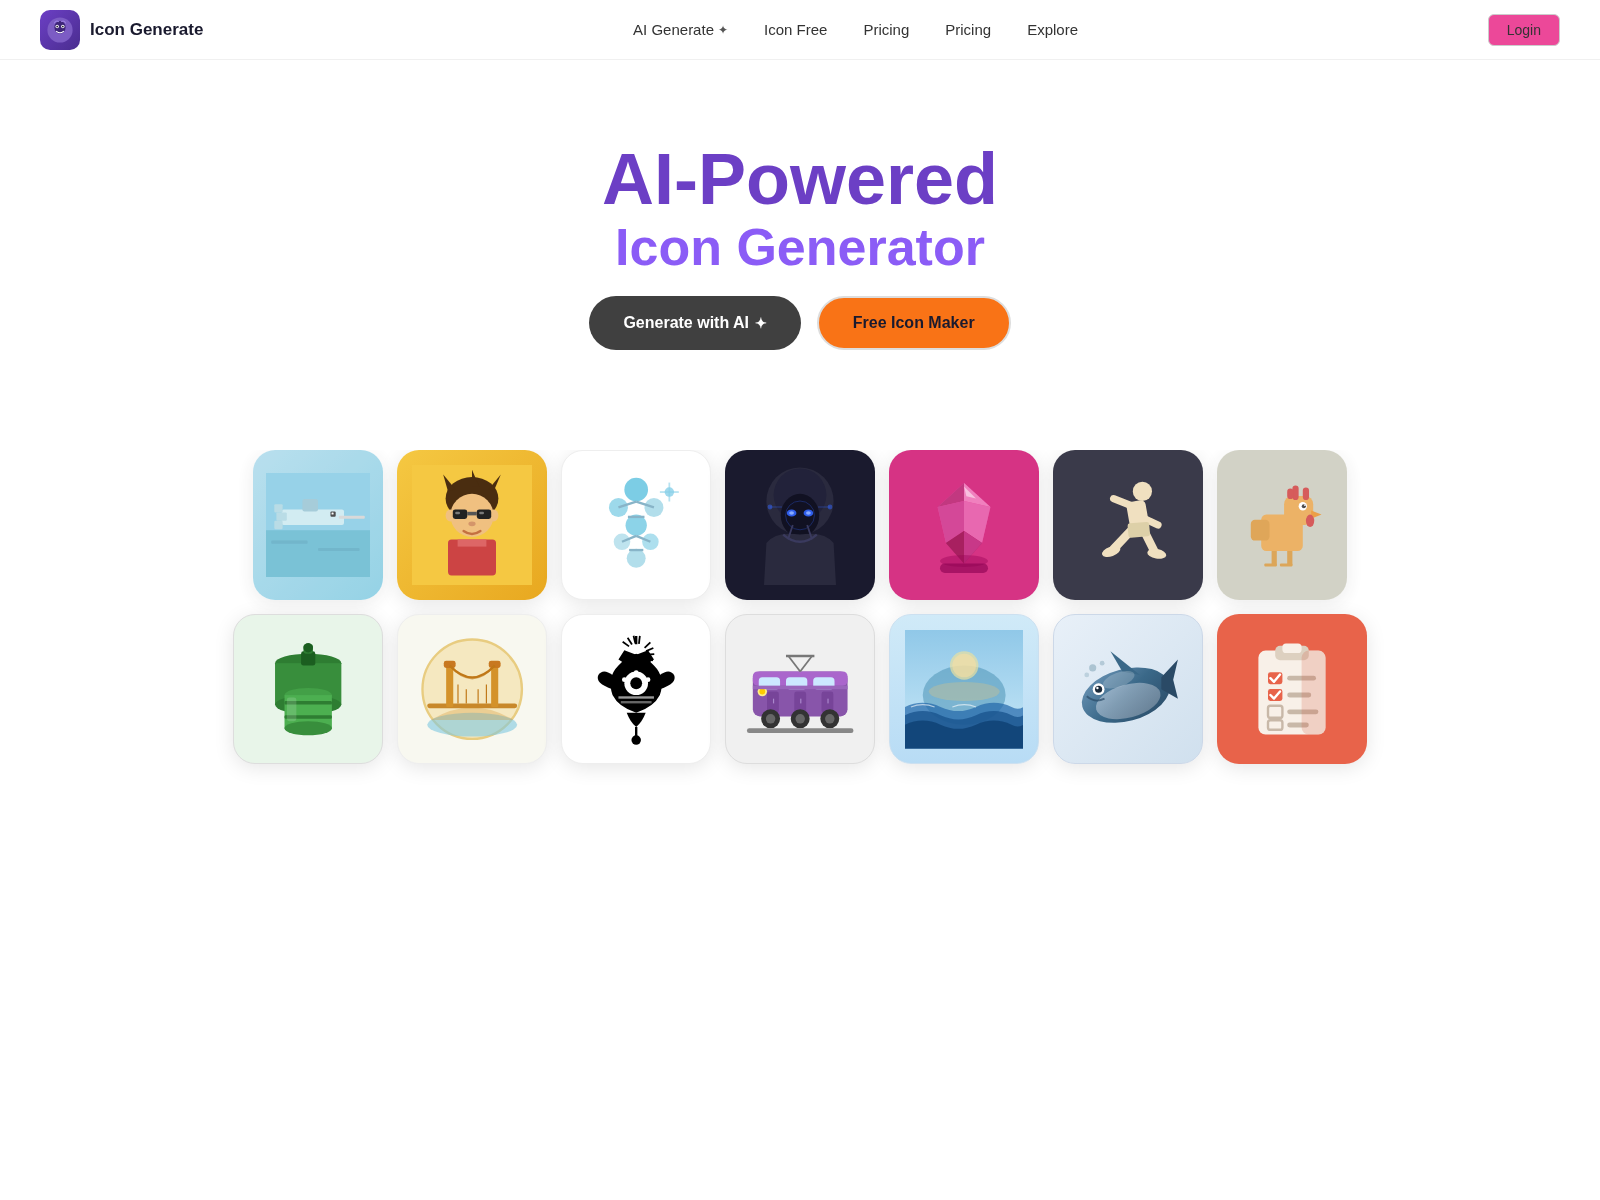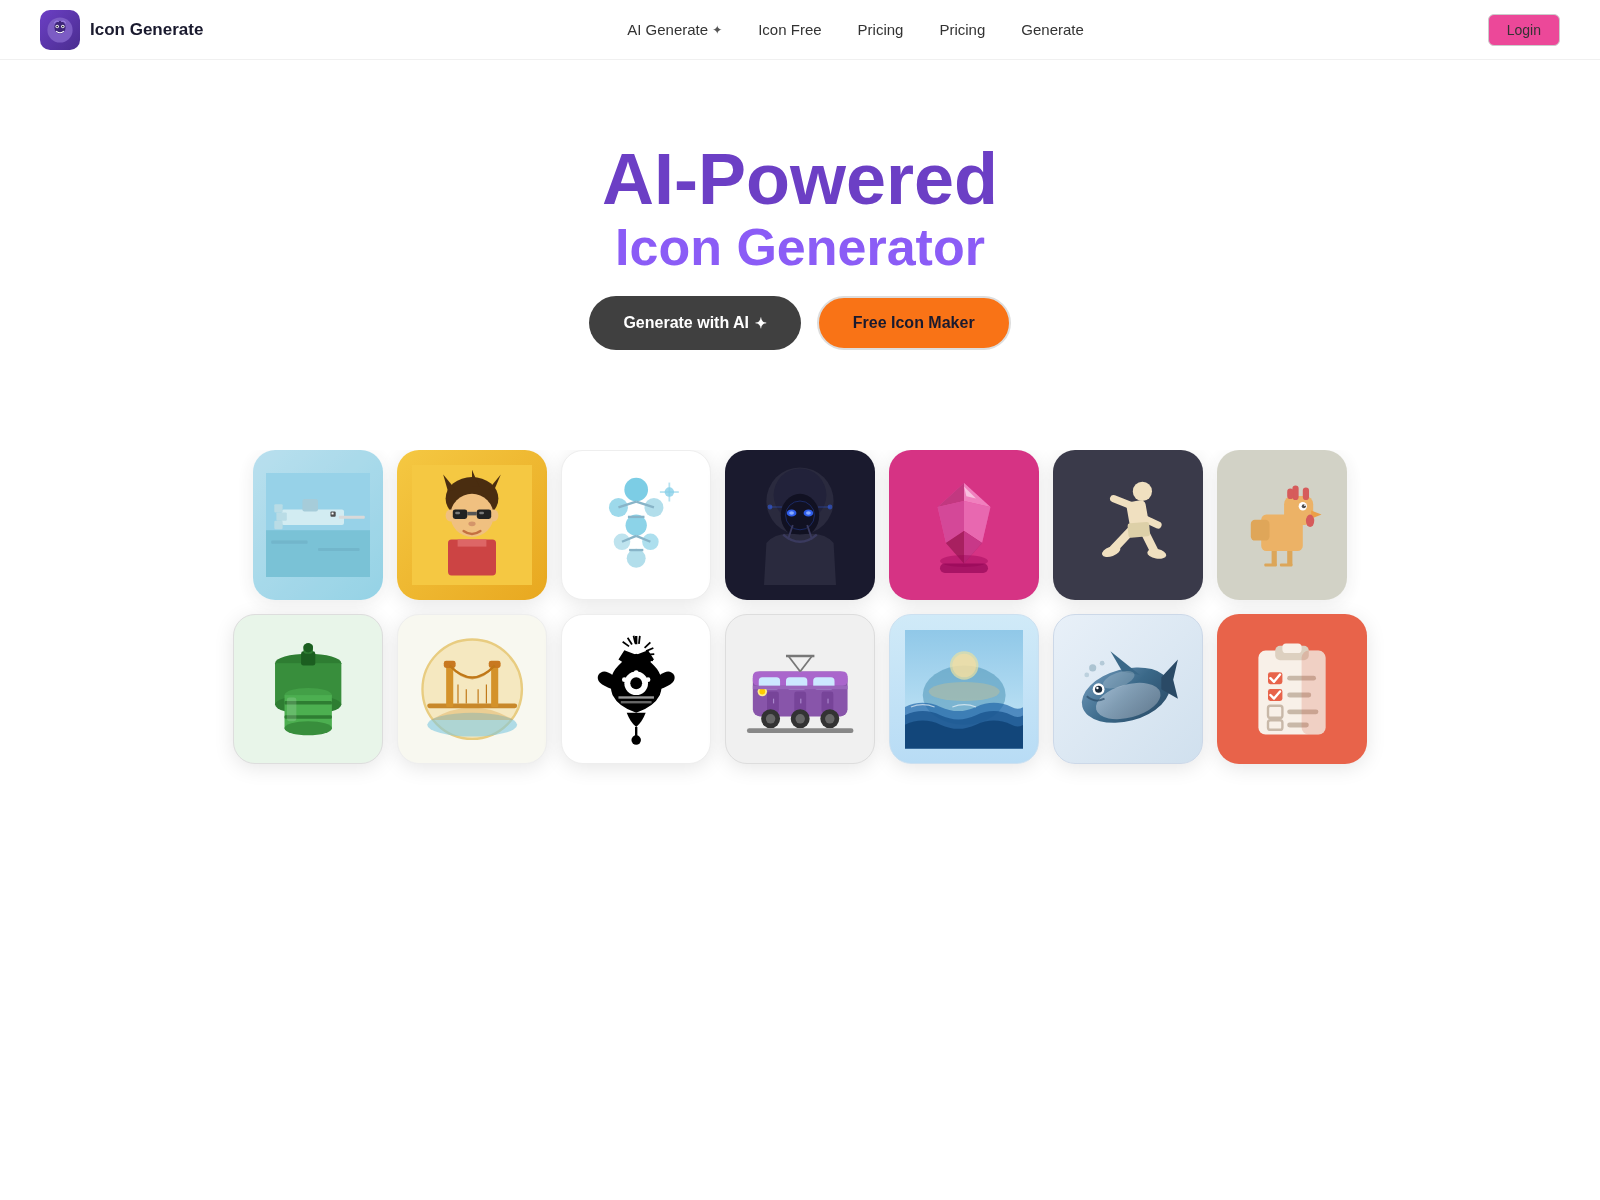--- a/index.html
+++ b/index.html
@@ -206,21 +206,21 @@
     <li>
         <a href="#">Icon Free</a>
       </li>
     <li>
         <a href="#">Pricing</a>
       </li>
     <li>
         <a href="#">Pricing</a>
       </li>
     <li>
-        <a href="#">Generate</a>
+        <a href="#">Explore</a>
       </li>
   </ul>
 
   <button class="login-btn">Login</button>
 </nav>
 
 <section class="hero">
   <div>
     <div class="hero-title-ai">AI-Powered</div>
     <div class="hero-title-main">Icon Generator</div>

